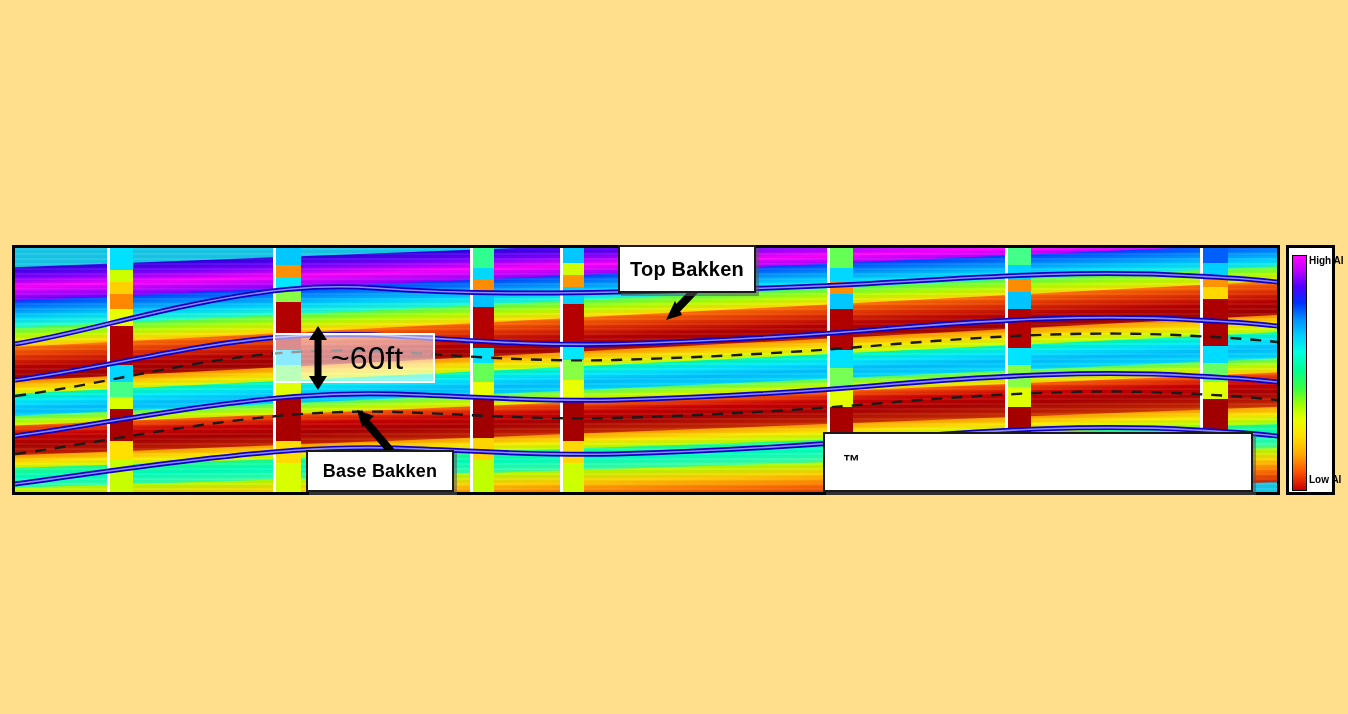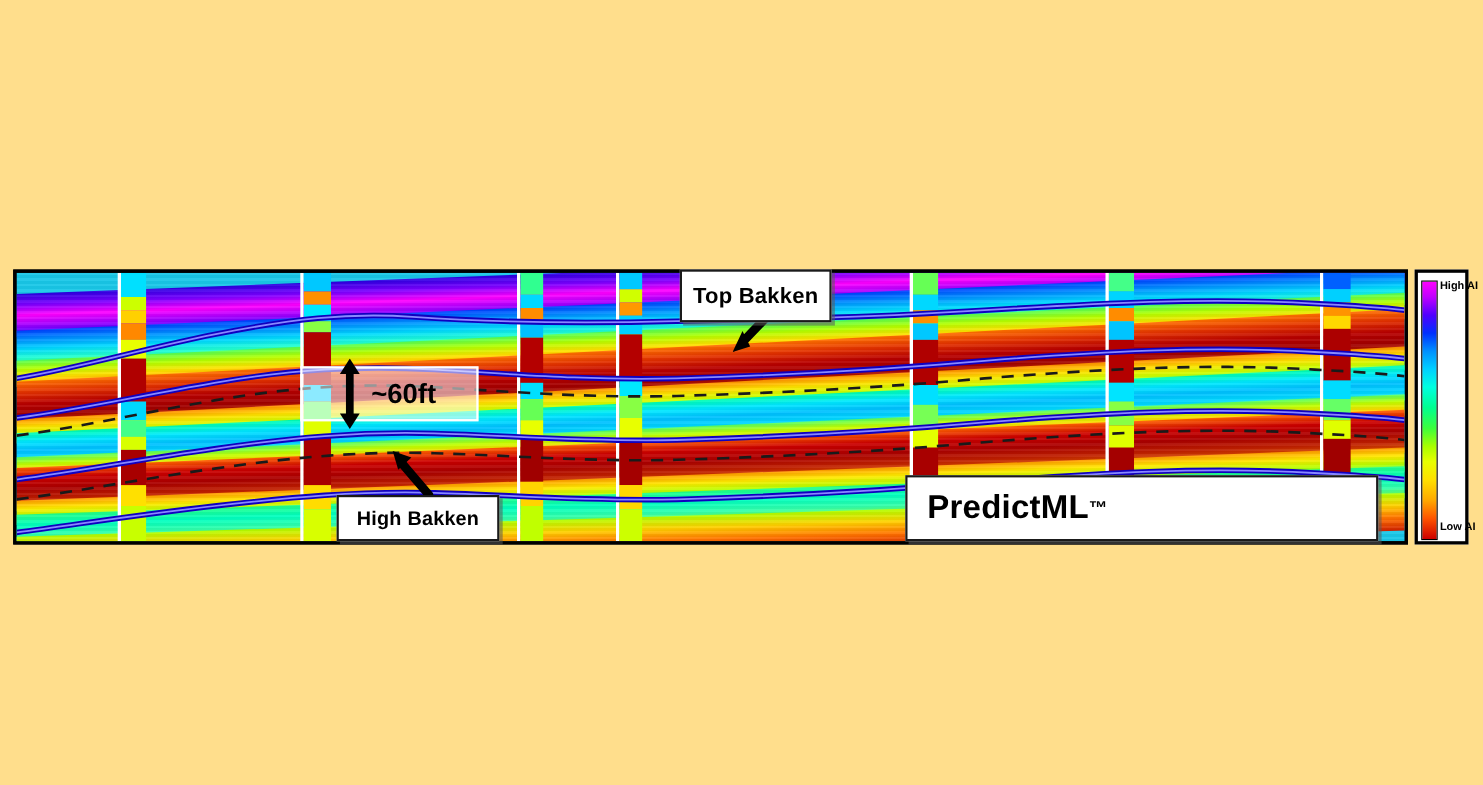--- a/index.html
+++ b/index.html
@@ -80,21 +80,21 @@
   #thickness-box{
     position:absolute;
     left:273px;top:333px;width:162px;height:50px;
     background:rgba(255,255,255,.55);
     border:2px solid #ffffff;
     box-sizing:border-box;
     z-index:35;
     display:flex;align-items:center;justify-content:center;
   }
   #thickness-label{
-    font-size:25px;font-weight:bold;color:#000;
+    font-size:32px;font-weight:normal;color:#000;
     padding-left:26px;
   }
   #thickness-arrow{
     position:absolute;left:305px;top:326px;width:26px;height:64px;z-index:36;
   }
 
   
   #colorbar-panel{
     position:absolute;
     left:1286px;top:245px;width:49px;height:250px;
@@ -307,29 +307,28 @@
 
 <div class="labelbox" id="lbl-top-bakken">
   <span>Top Bakken</span>
 </div>
 <svg class="arrow" style="left:662px;top:283px;width:44px;height:38px;" viewBox="0 0 44 38">
   <line x1="36" y1="4" x2="14" y2="27" stroke="#000" stroke-width="8" stroke-linecap="round"></line>
   <polygon points="4,37 20,32 13,18" fill="#000"></polygon>
 </svg>
 
 <div class="labelbox" id="lbl-base-bakken">
-  <span>High Bakken</span>
+  <span>Base Bakken</span>
 </div>
 <svg class="arrow" style="left:352px;top:408px;width:46px;height:46px;" viewBox="0 0 46 46">
   <line x1="38" y1="42" x2="14" y2="14" stroke="#000" stroke-width="8" stroke-linecap="round"></line>
   <polygon points="5,2 22,8 10,19" fill="#000"></polygon>
 </svg>
 
 <div class="labelbox" id="lbl-predictml">
-  <span>PredictML</span>
     <span class="tm">™</span>
 </div>
 
 <div id="colorbar-panel">
   <div id="colorbar"></div>
   <div class="cb-label" id="cb-high">High AI</div>
   <div class="cb-label" id="cb-low">Low AI</div>
 </div>
 
 </body></html>

